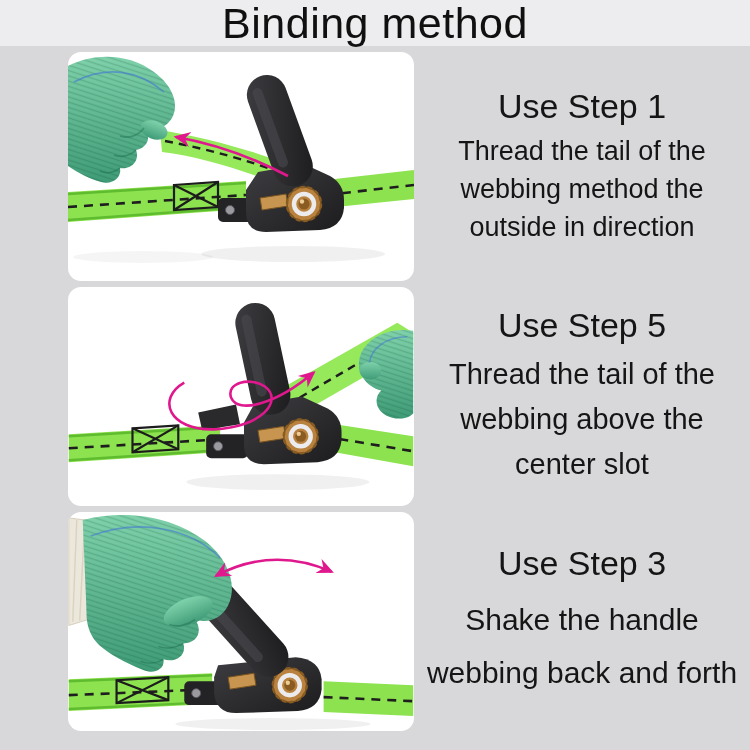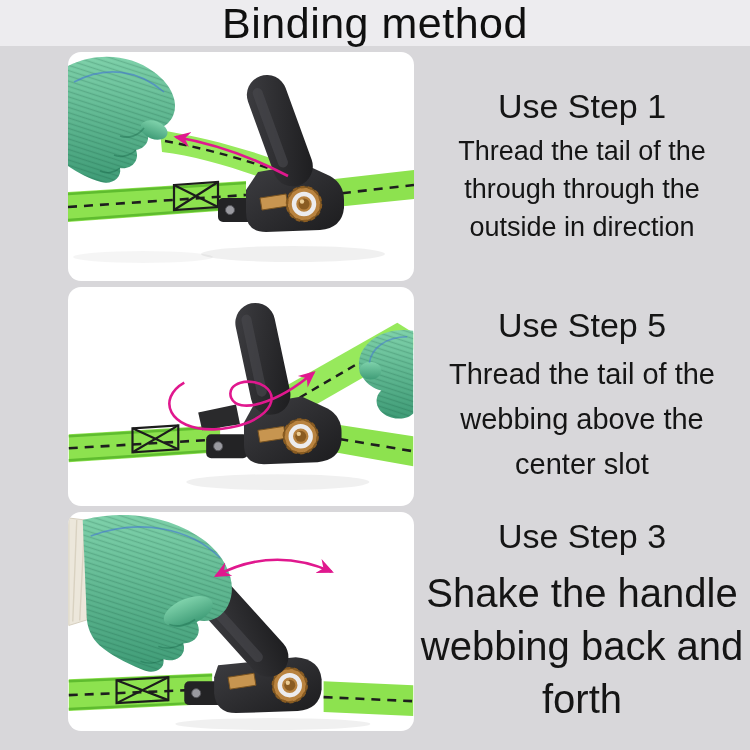--- a/index.html
+++ b/index.html
@@ -18,27 +18,27 @@
   .step-row{display:flex;margin-bottom:6px;}
   .photo-panel{
     width:346px;flex:none;background:#ffffff;border-radius:13px;overflow:hidden;
   }
   .step-row.r1 .photo-panel{height:229px;}
   .step-row.r2 .photo-panel{height:219px;}
   .step-row.r3 .photo-panel{height:219px;}
   .photo-panel svg{display:block;width:100%;height:100%;}
   .step-text{
     flex:1;display:flex;flex-direction:column;align-items:center;justify-content:center;
-    text-align:center;padding:0 2px;
+    text-align:right;padding:0 2px;
   }
   .step-heading{font-size:34px;line-height:1.15;margin-bottom:6px;}
   .r1 .step-line{font-size:27px;line-height:38px;}
   .r2 .step-line{font-size:29px;line-height:45px;}
   .r3 .step-heading{margin-bottom:10px;}
-  .r3 .step-line{font-size:40px;line-height:53px;}
+  .r3 .step-line{font-size:30px;line-height:53px;}
 </style>
 </head>
 <body>
 
 <svg width="0" height="0" style="position:absolute" aria-hidden="true">
   <defs>
     <linearGradient id="gg" x1="0" y1="0" x2="0" y2="1">
       <stop offset="0" stop-color="#7fd2ab"></stop>
         <stop offset="1" stop-color="#3f9c77"></stop>
     </linearGradient>
@@ -105,21 +105,21 @@
           <ellipse cx="86" cy="78" rx="14" ry="9" fill="url(#gg)" transform="rotate(20 86 78)"></ellipse>
           <path d="M6,30 C38,13 70,18 96,40" stroke="#3f6fd8" stroke-width="1.6" opacity=".55" fill="none"></path>
           <path d="M76,76 C70,84 60,87 52,84 M68,98 C62,104 52,106 46,103 M52,116 C46,121 38,122 32,119" stroke="rgba(14,92,62,.35)" stroke-width="1.6" fill="none"></path>
         </g>
         <path d="M220,124 C182,104 142,91 108,85" stroke="#e0188e" stroke-width="2.6" fill="none" marker-end="url(#arw)"></path>
       </svg>
     </div>
     <div class="step-text">
       <div class="step-heading">Use Step 1</div>
       <div class="step-line">Thread the tail of the</div>
-      <div class="step-line">through through the</div>
+      <div class="step-line">webbing method the</div>
       <div class="step-line">outside in direction</div>
     </div>
   </div>
 
   <div class="step-row r2">
     <div class="photo-panel">
       <svg viewBox="0 0 346 220">
         <ellipse cx="210" cy="196" rx="92" ry="8" fill="#000" opacity=".06"></ellipse>
         <g>
           <path d="M0,148 L152,139 L152,166 L0,176 Z" fill="#8de24f"></path>

